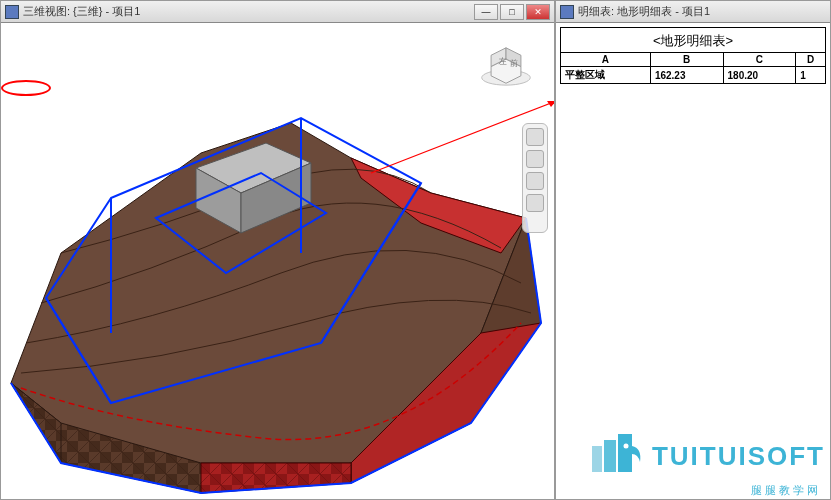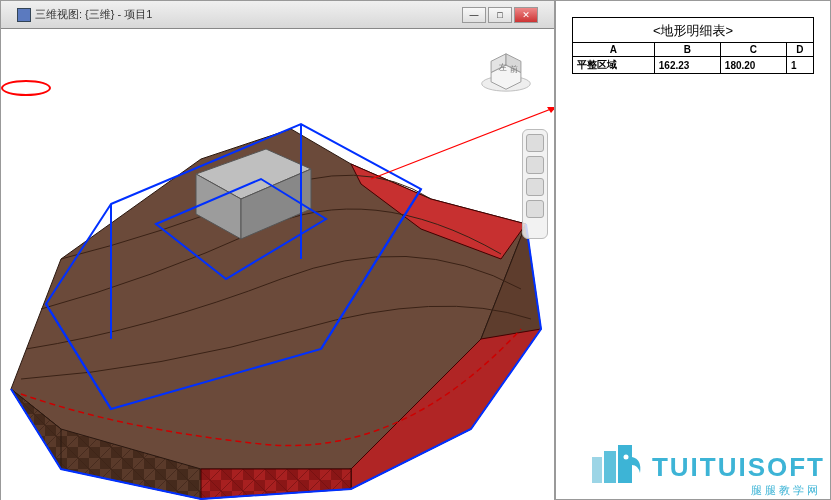--- a/index.html
+++ b/index.html
@@ -1,39 +1,39 @@
 <!DOCTYPE html>
 <html><head>
 <meta charset="utf-8">
 <style>
 * { margin: 0; padding: 0; box-sizing: border-box; }
 body { font-family: "Microsoft YaHei", SimSun, Arial, sans-serif; font-size: 11px; background: #fff; width: 831px; height: 500px; overflow: hidden; position: relative; }
 .container { display: flex; height: 100%; }
 .left-panel { width: 555px; height: 100%; position: relative; border: 1px solid #999; }
 .right-panel { flex: 1; height: 100%; border: 1px solid #999; }
-.titlebar { height: 28px; background: linear-gradient(#f0f0f0, #d8d8d8); display: flex; align-items: center; padding: 0 16px; border-bottom: 1px solid #888; }
+.titlebar { height: 22px; background: linear-gradient(#f0f0f0, #d8d8d8); display: flex; align-items: center; padding: 0 4px; border-bottom: 1px solid #888; }
 .titlebar-ico { width: 14px; height: 14px; background: #5b7abf; border: 1px solid #345; margin-right: 4px; }
 .titlebar-text { flex: 1; color: #333; font-size: 11px; }
 .win-btns { display: flex; gap: 2px; }
 .win-btn { width: 24px; height: 16px; background: linear-gradient(#f8f8f8,#e0e0e0); border: 1px solid #999; display: flex; align-items: center; justify-content: center; font-size: 9px; cursor: pointer; }
 .win-btn.close { background: linear-gradient(#e88,#c33); color: #fff; }
 .viewport { position: relative; width: 100%; height: calc(100% - 22px); background: #fff; overflow: hidden; }
 .viewcube { position: absolute; top: 8px; right: 20px; width: 56px; height: 56px; }
 .viewcube svg { width: 100%; height: 100%; }
 .navbar { position: absolute; right: 6px; top: 100px; width: 26px; height: 110px; background: rgba(240,240,240,.85); border: 1px solid #bbb; border-radius: 6px; display: flex; flex-direction: column; align-items: center; gap: 4px; padding: 4px 0; }
 .nav-ico { width: 18px; height: 18px; background: #ddd; border: 1px solid #aaa; border-radius: 3px; }
-.schedule-wrap { padding: 16px; }
+.schedule-wrap { padding: 4px; }
 .schedule-title { text-align: center; font-size: 13px; padding: 4px 0 2px; border: 1px solid #000; border-bottom: none; }
 table.schedule { width: 100%; border-collapse: collapse; }
 table.schedule th, table.schedule td { border: 1px solid #000; padding: 1px 4px; font-size: 10px; text-align: left; height: 14px; vertical-align: middle; font-weight: bold; }
 table.schedule thead tr:first-child th { text-align: center; font-weight: bold; }
 table.schedule thead tr:nth-child(2) th { text-align: center; font-weight: normal; }
 .callout-ellipse { position: absolute; border: 2px solid #f00; border-radius: 50%; }
 .row-highlight { position: relative; }
-.watermark { position: absolute; right: 6px; bottom: 11px; display: flex; align-items: center; gap: 8px; }
+.watermark { position: absolute; right: 6px; bottom: 22px; display: flex; align-items: center; gap: 8px; }
 .watermark-text { font-family: Arial, sans-serif; font-size: 26px; font-weight: bold; letter-spacing: 2px; color: #3db4d6; }
 .watermark-sub { position: absolute; right: 10px; bottom: 2px; font-size: 11px; color: #3db4d6; letter-spacing: 3px; text-align: center; }
 </style>
 </head>
 <body>
 
 <div class="container">
   <div class="left-panel">
     <div class="titlebar">
       <div class="titlebar-ico"></div>
@@ -105,20 +105,24 @@
       <div class="navbar">
         <div class="nav-ico"></div>
         <div class="nav-ico"></div>
         <div class="nav-ico"></div>
         <div class="nav-ico"></div>
       </div>
     </div>
   </div>
 
   <div class="right-panel">
+    <div class="titlebar">
+      <div class="titlebar-ico"></div>
+      <div class="titlebar-text">明细表: 地形明细表 - 项目1</div>
+    </div>
     <div class="schedule-wrap">
       <div class="schedule-title">&lt;地形明细表&gt;</div>
       <table class="schedule">
         <thead>
           <tr>
             <th>A</th>
             <th>B</th>
             <th>C</th>
             <th>D</th>
           </tr>

